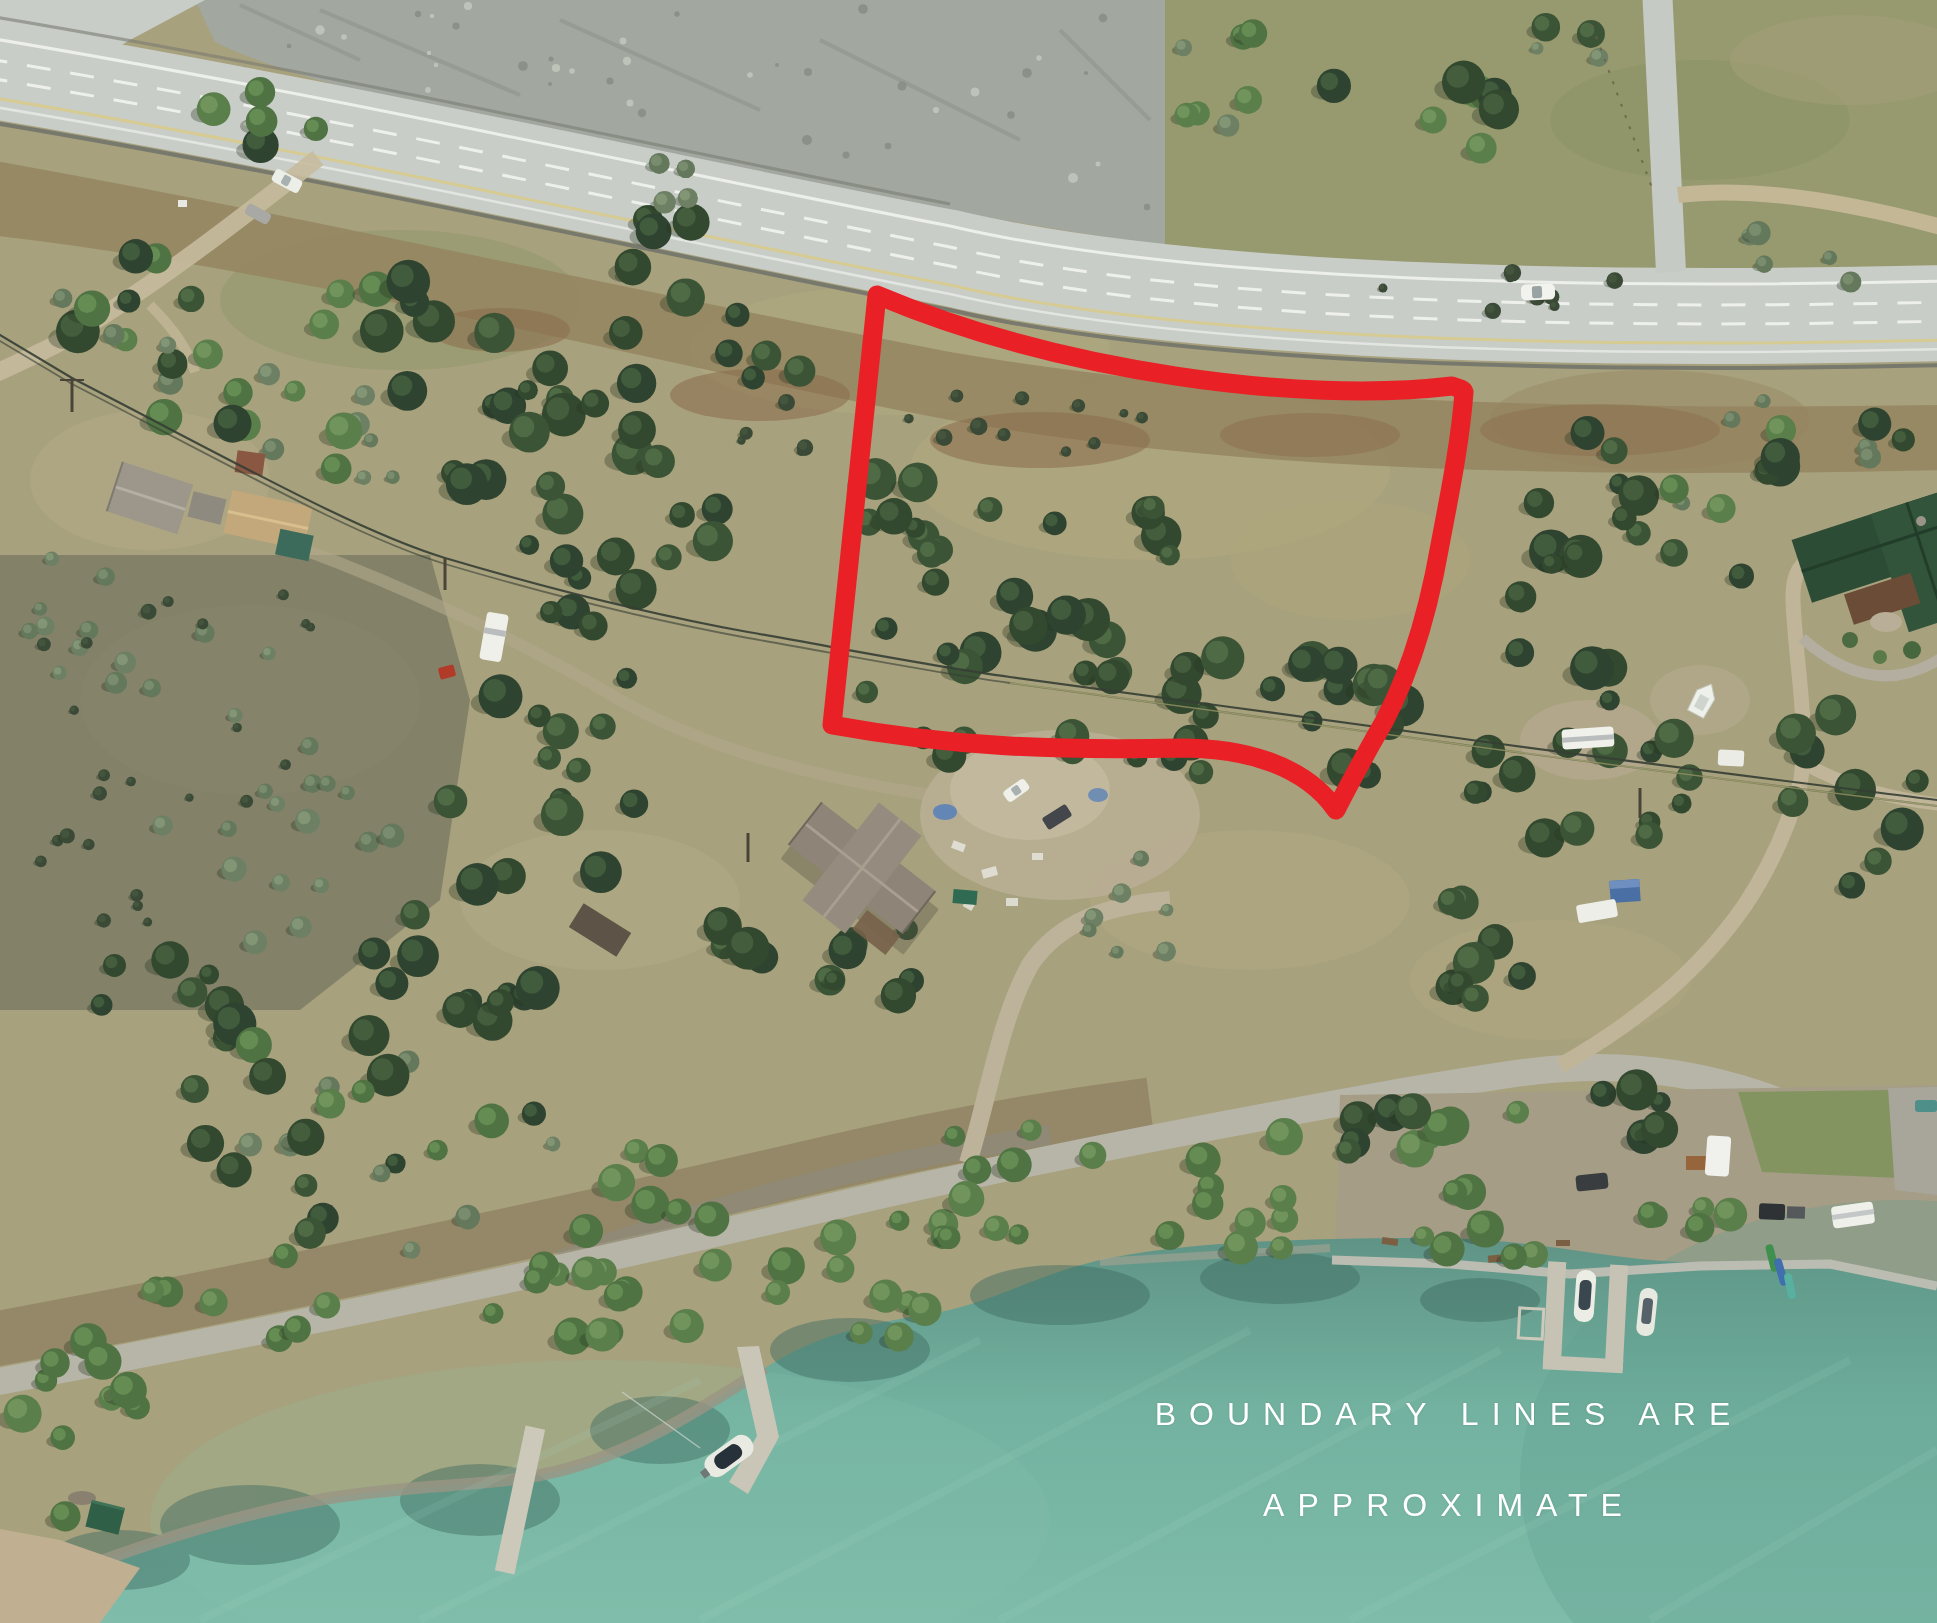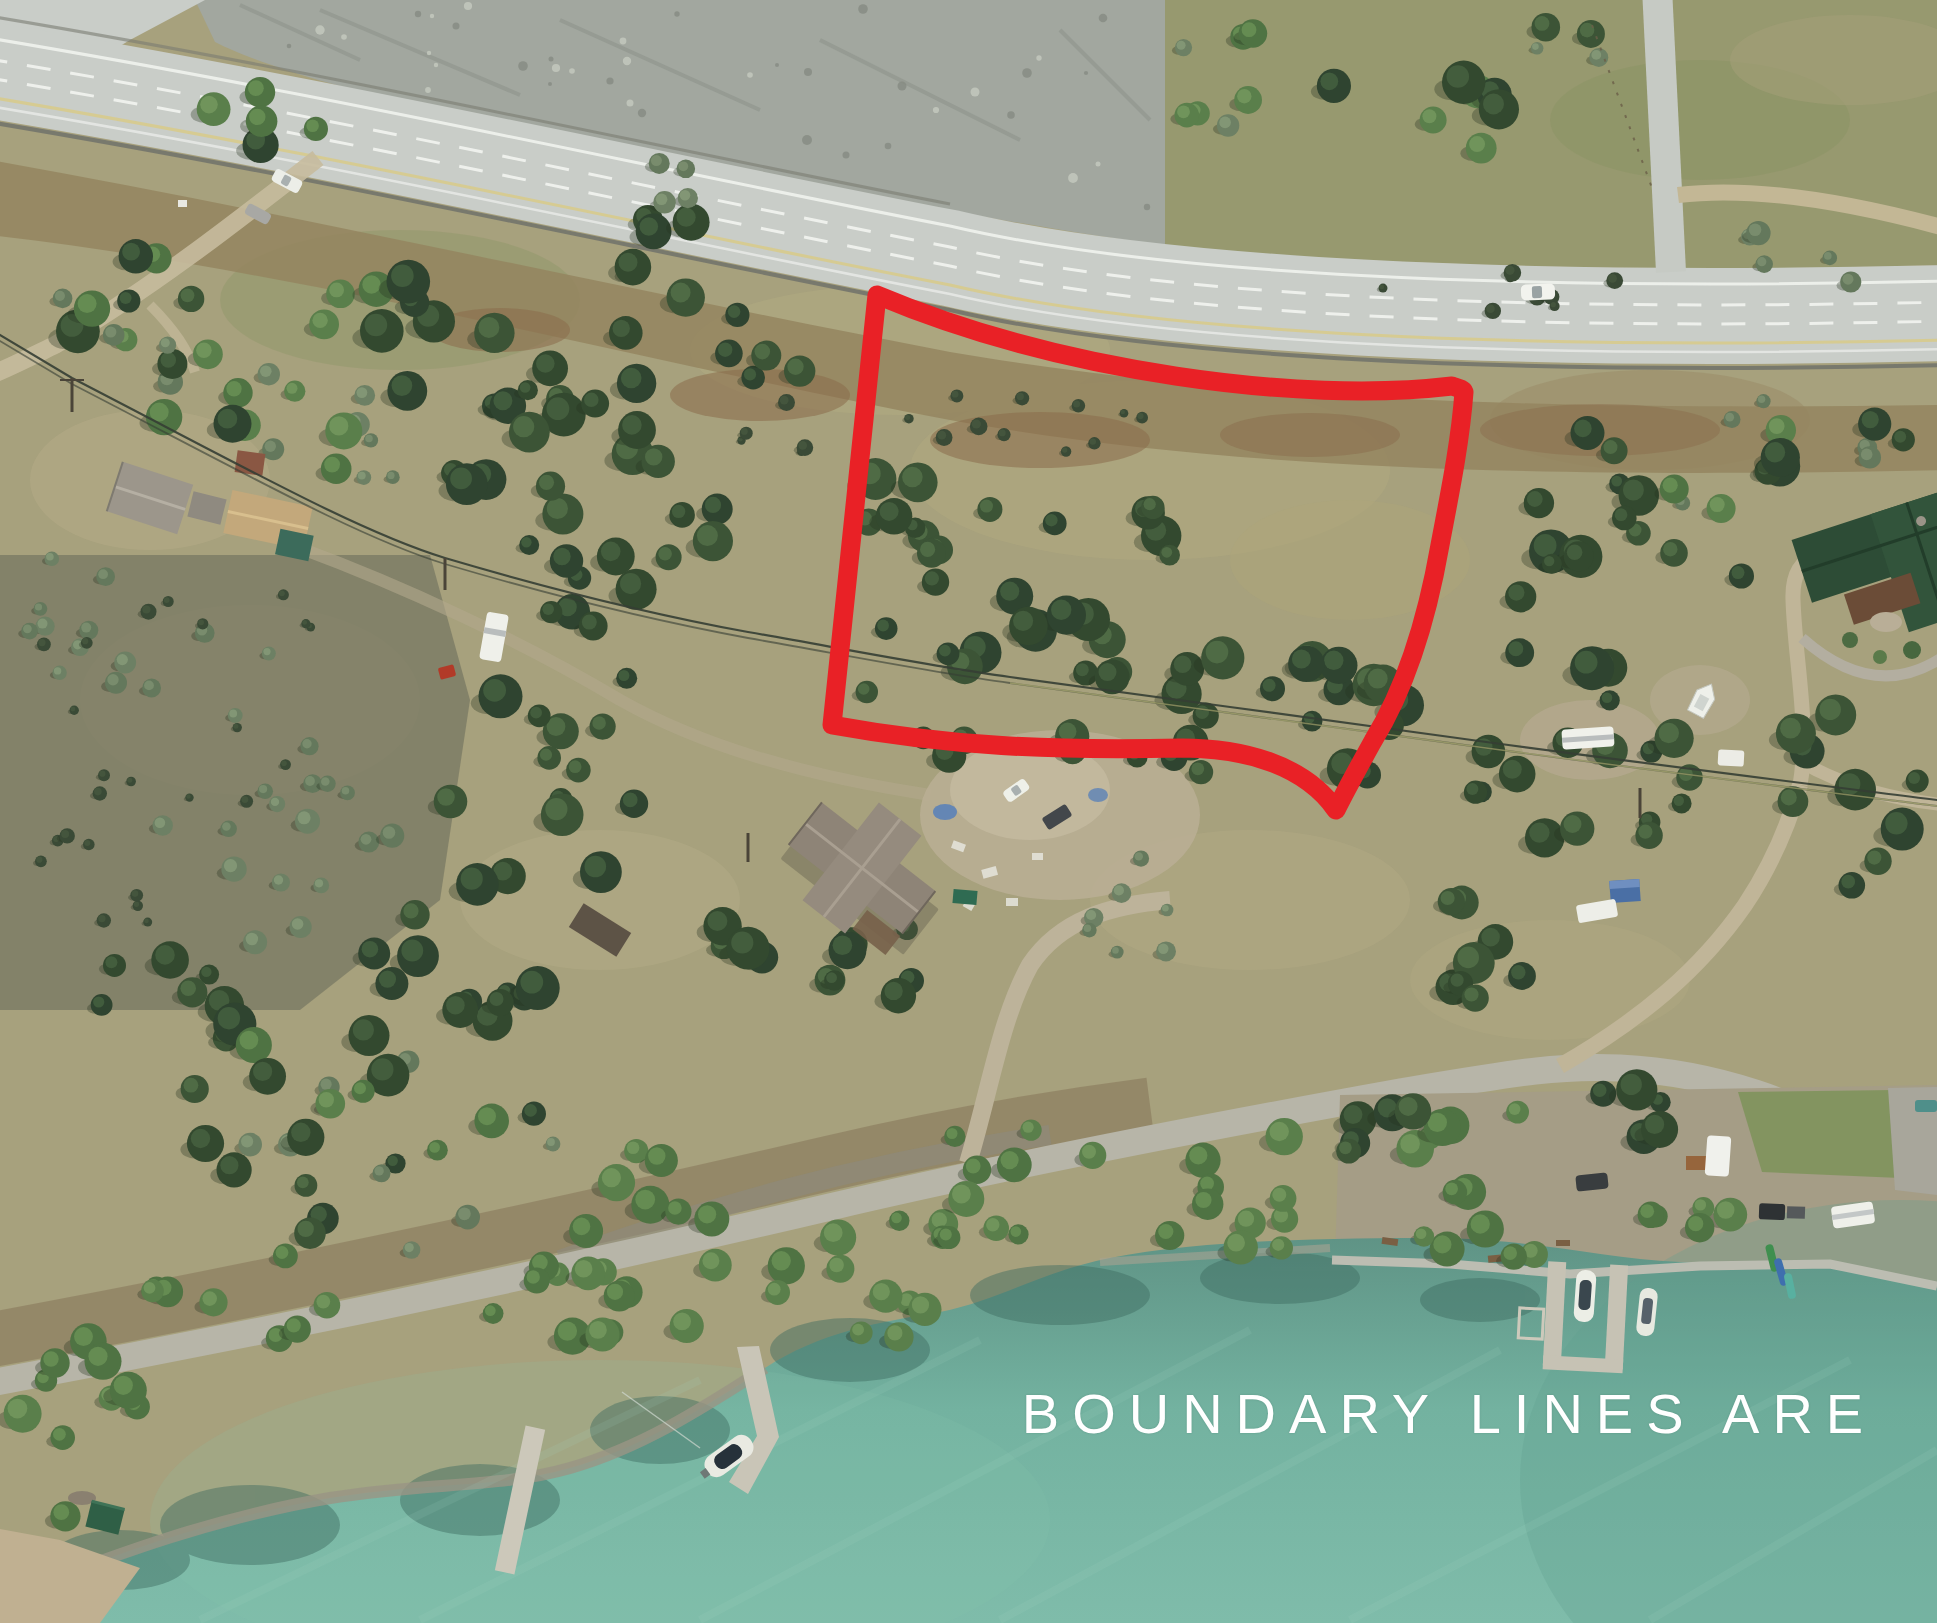--- a/index.html
+++ b/index.html
@@ -2,21 +2,21 @@
 <html><head>
 <meta charset="utf-8">
 <style>
   html,body{margin:0;padding:0;background:#666;}
   #stage{position:relative;width:1937px;height:1623px;overflow:hidden;background:#a7a17d;
          font-family:"Liberation Sans", sans-serif;}
   #stage svg{position:absolute;left:0;top:0;}
   .caption-line{
     position:absolute;left:1449px;transform:translateX(-50%);
     white-space:nowrap;color:#fff;font-family:"Liberation Sans", sans-serif;
-    font-weight:300;font-size:56px;letter-spacing:13px;line-height:44px;
+    font-weight:300;font-size:32px;letter-spacing:13px;line-height:44px;
     text-shadow:0 0 2px rgba(40,80,70,.25);
   }
   #cap1{top:1392px;}
   #cap2{top:1483px;}
 </style>
 </head>
 <body>
 
 <div id="stage">
 <svg id="scene" width="1937" height="1623" viewBox="0 0 1937 1623">
@@ -2741,13 +2741,14 @@
   </g>
 
   <g>
     <path id="boundary" d="M877,295 C1060,372 1300,404 1452,386 C1458,388 1463,389 1464,392
              C1460,446 1448,502 1440,545 C1423,642 1397,702 1373,741 C1358,768 1344,794 1336,810
              C1304,764 1242,748 1182,748 C1052,751 948,746 832,725 C847,582 862,440 877,295 Z" fill="none" stroke="#e92126" stroke-width="19" stroke-linejoin="round" stroke-linecap="round"></path>
   </g>
 </svg>
 
 <div class="caption-line" id="cap1" style="color: rgb(255, 255, 255);">BOUNDARY LINES ARE</div>
+<div class="caption-line" id="cap2" style="color: rgb(255, 255, 255);">APPROXIMATE</div>
 </div>
 
 </body></html>

